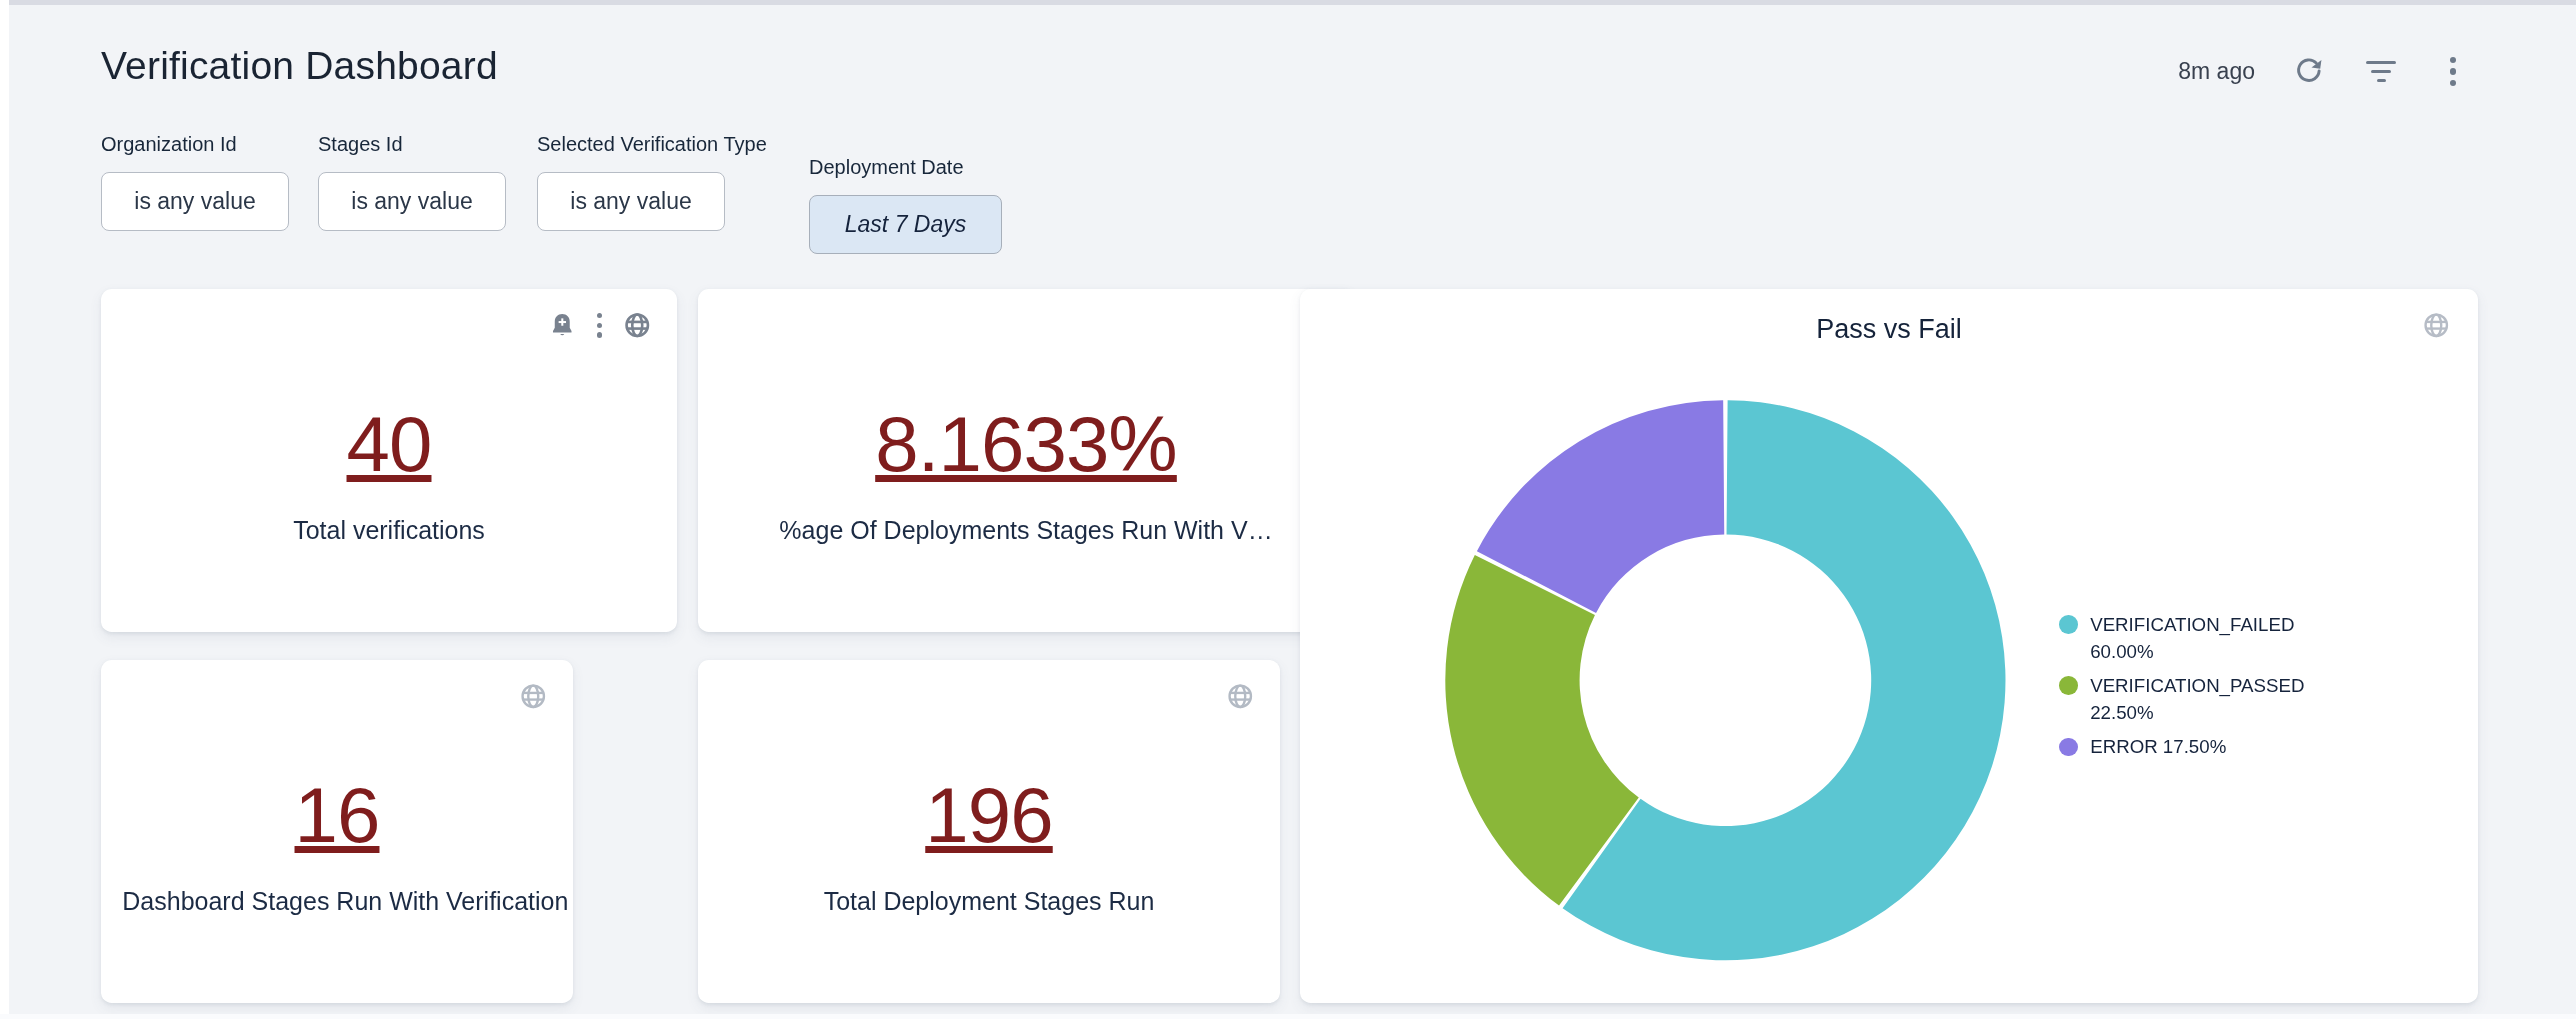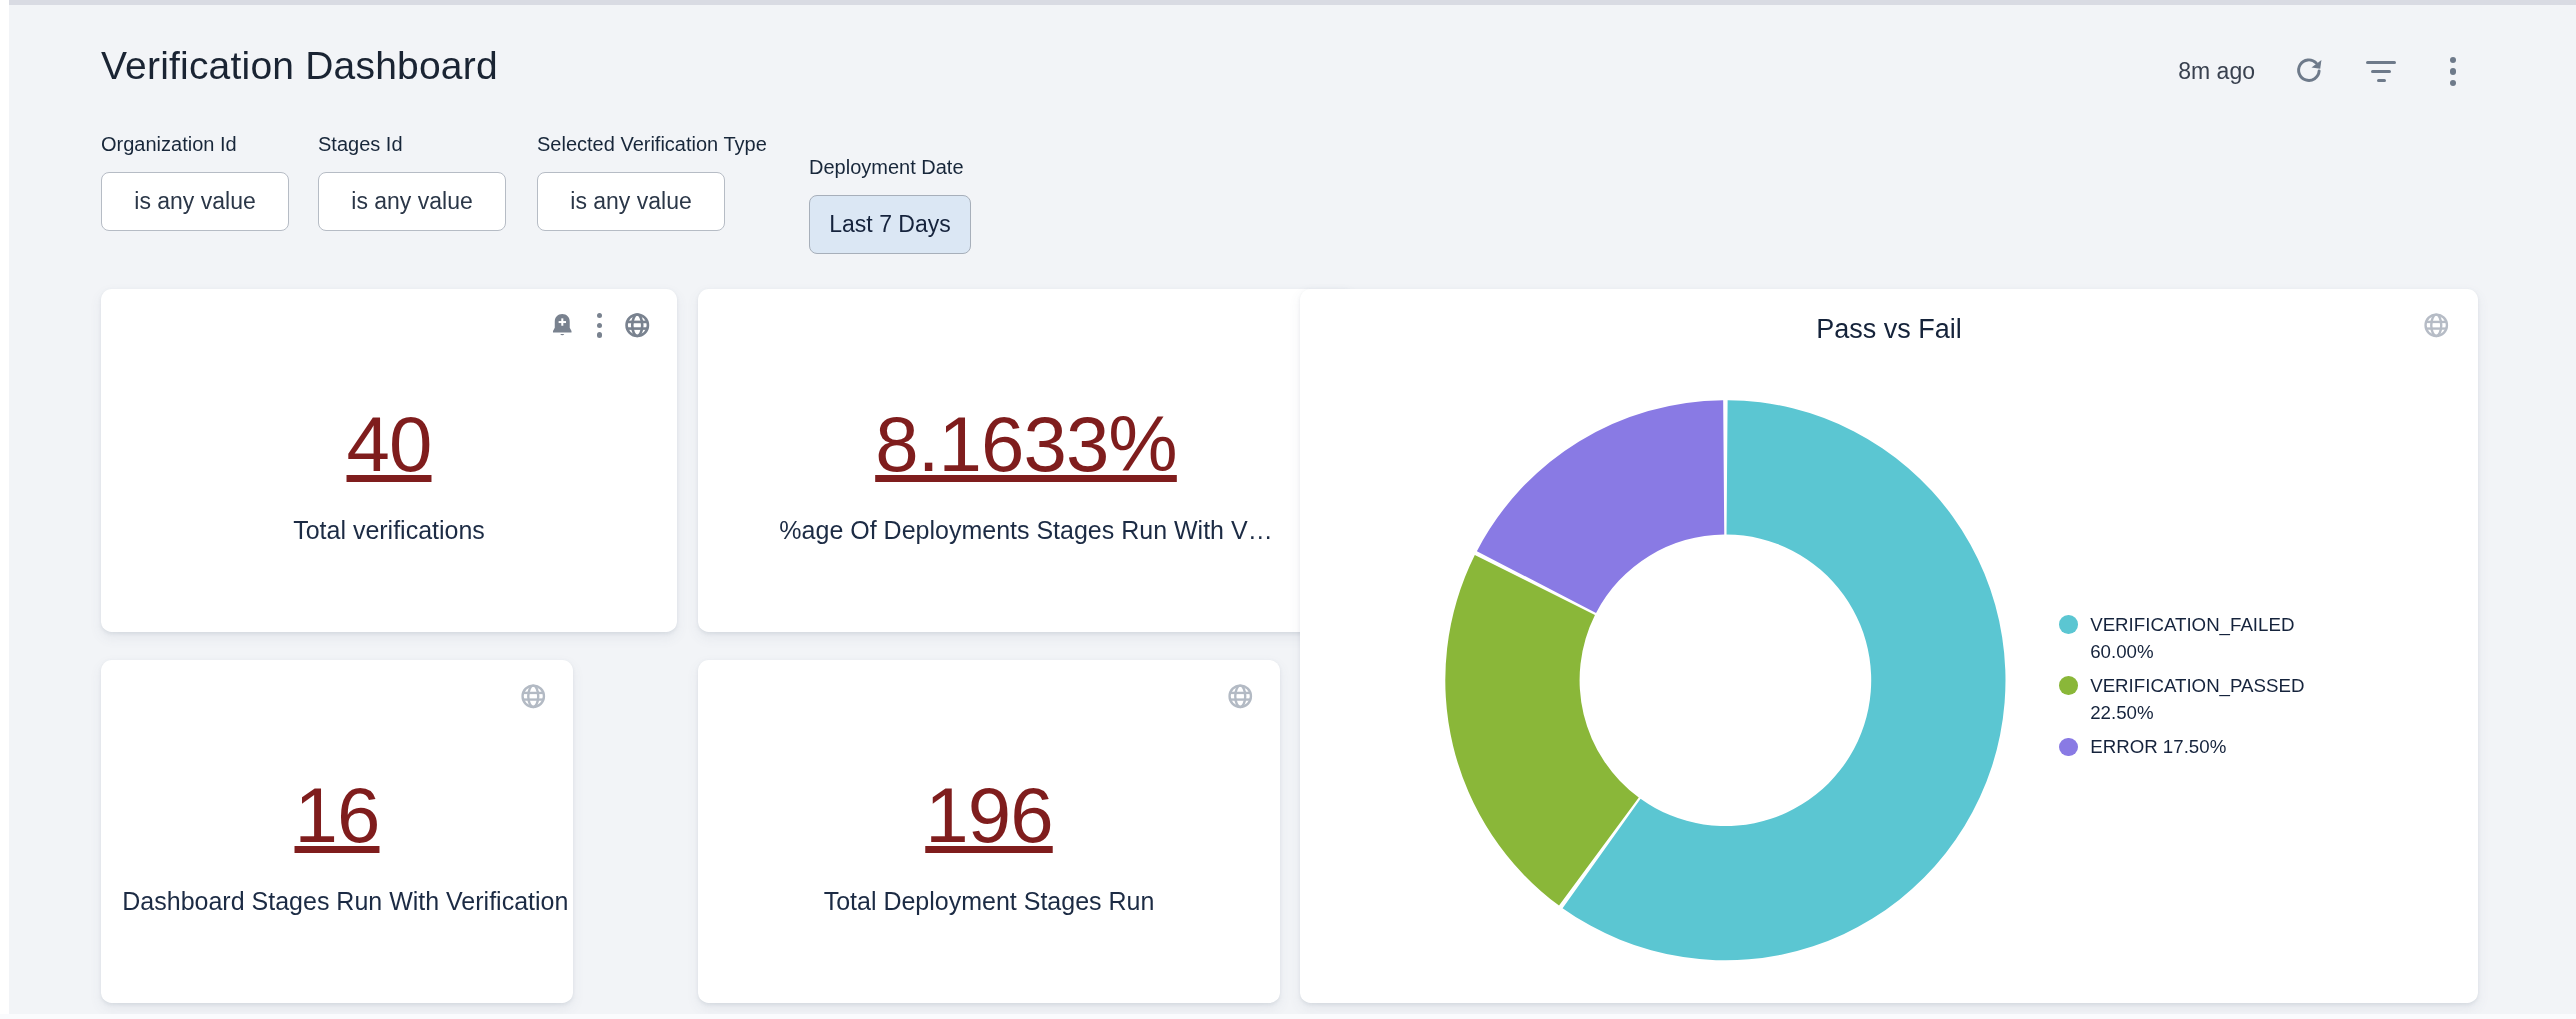--- a/index.html
+++ b/index.html
@@ -24,21 +24,21 @@
 
   
   .filter{position:absolute;top:133px;}
   .filter-label{font-size:20px;font-weight:500;color:#18273a;margin-bottom:16px;}
   .filter-box{box-sizing:border-box;height:59px;background:#ffffff;border:1.8px solid #b6bcc5;border-radius:8px;
     display:flex;align-items:center;justify-content:center;font-size:23px;color:#2b3748;cursor:pointer;
     font-family:"Liberation Sans","DejaVu Sans",sans-serif;}
   .filter.f0{left:101px;} .filter.f0 .filter-box{width:188px;}
   .filter.f1{left:318px;} .filter.f1 .filter-box{width:188px;}
   .filter.f2{left:537px;} .filter.f2 .filter-box{width:188px;}
-  .filter.f3{left:809px;margin-top:23px;} .filter.f3 .filter-box{width:162px;}
+  .filter.f3{left:809px;margin-top:23px;} .filter.f3 .filter-box{width:193px;font-style:italic;}
   .filter-box.active{background:#dbe7f4;border-color:#a7afba;color:#15233c;}
 
   
   .card{position:absolute;background:#ffffff;border-radius:10.7px;box-shadow:0 1.8px 3.6px rgba(80,95,120,0.10),0 5.3px 12.5px rgba(80,95,120,0.08);}
   .card.kpi1{left:101px;top:289px;width:576px;height:343px;}
   .card.kpi2{left:698px;top:289px;width:656px;height:343px;}
   .card.kpi3{left:101px;top:660px;width:472px;height:343px;}
   .card.kpi4{left:698px;top:660px;width:582px;height:343px;}
   .card.chart{left:1300px;top:289px;width:1178px;height:714px;}
 

